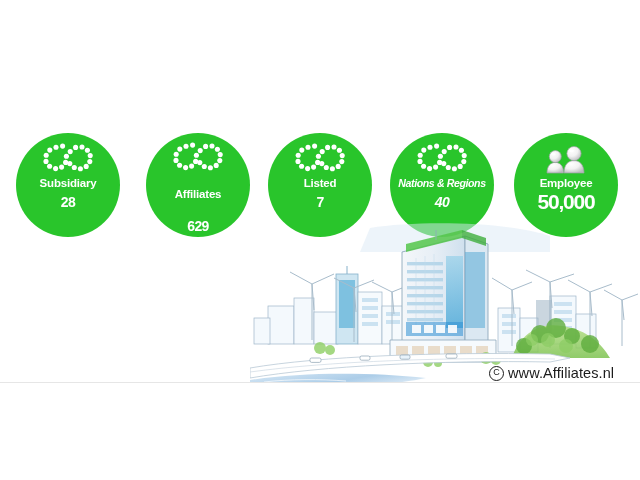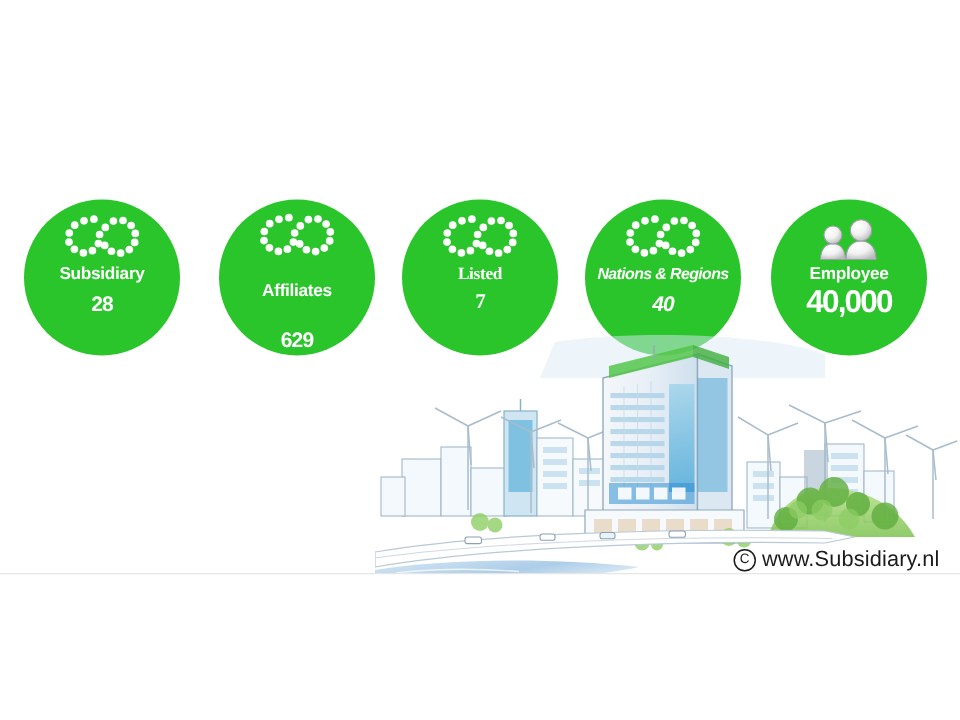--- a/index.html
+++ b/index.html
@@ -56,21 +56,21 @@
     box-sizing: border-box;
     display: flex;
     flex-direction: column;
     align-items: center;
     justify-content: flex-start;
     padding-top: 9px;
     overflow: hidden;
   }
   .stat-circle.c0 { left: 16px; }
   .stat-circle.c1 { left: 146px; gap: 13px; }
-  .stat-circle.c2 { left: 268px; font-family: Liberation Serif, serif; }
+  .stat-circle.c2 { left: 268px; }
   .stat-circle.c3 { left: 390px; font-style: italic; }
   .stat-circle.c4 { left: 514px; }
 
   .icon-wrap {
     width: 56px;
     height: 32px;
     display: flex;
     align-items: center;
     justify-content: center;
   }
@@ -301,21 +301,21 @@
           </g>
 
           <g>
             <path d="M4 31 C4 23.8 7.7 20.4 12.3 20.4 C16.9 20.4 20.6 23.8 20.6 31 Z" fill="url(#pg)" stroke="#9ca0a3" stroke-width="0.7"></path>
             <circle cx="12.3" cy="14.6" r="6.0" fill="url(#pg)" stroke="#9ca0a3" stroke-width="0.7"></circle>
             <ellipse cx="10.2" cy="12.2" rx="2.1" ry="1.4" fill="#ffffff" opacity="0.85"></ellipse>
           </g>
         </svg>
       </span>
       <span class="stat-label">Employee</span>
-      <span class="stat-value">40,000</span>
+      <span class="stat-value">50,000</span>
     </div>
 
   </div>
 
   <div class="cityscape">
     <svg width="390" height="160" viewBox="0 0 390 160">
       <defs>
         <linearGradient id="towerG" x1="0" y1="0" x2="1" y2="0">
           <stop offset="0%" stop-color="#f4f7fa"></stop>
           <stop offset="48%" stop-color="#e8eff6"></stop>
@@ -505,19 +505,19 @@
       <path d="M0 158 C50 150 120 150 176 156 C130 166 40 168 0 166 Z" fill="url(#waterG)" opacity="0.85"></path>
       <g stroke="#ffffff" stroke-width="0.9" opacity="0.75" fill="none">
         <path d="M14 160 C40 157 70 157 96 159"></path>
         <path d="M30 163 C56 161 86 161 110 162"></path>
       </g>
     </svg>
   </div>
 
   <div class="watermark">
     <span class="c-mark">C</span>
-    <span>www.Subsidiary.nl</span>
+    <span>www.Affiliates.nl</span>
   </div>
 
   <div class="divider"></div>
   <div class="bottom-pane"></div>
 
 </div>
 
 </body></html>

